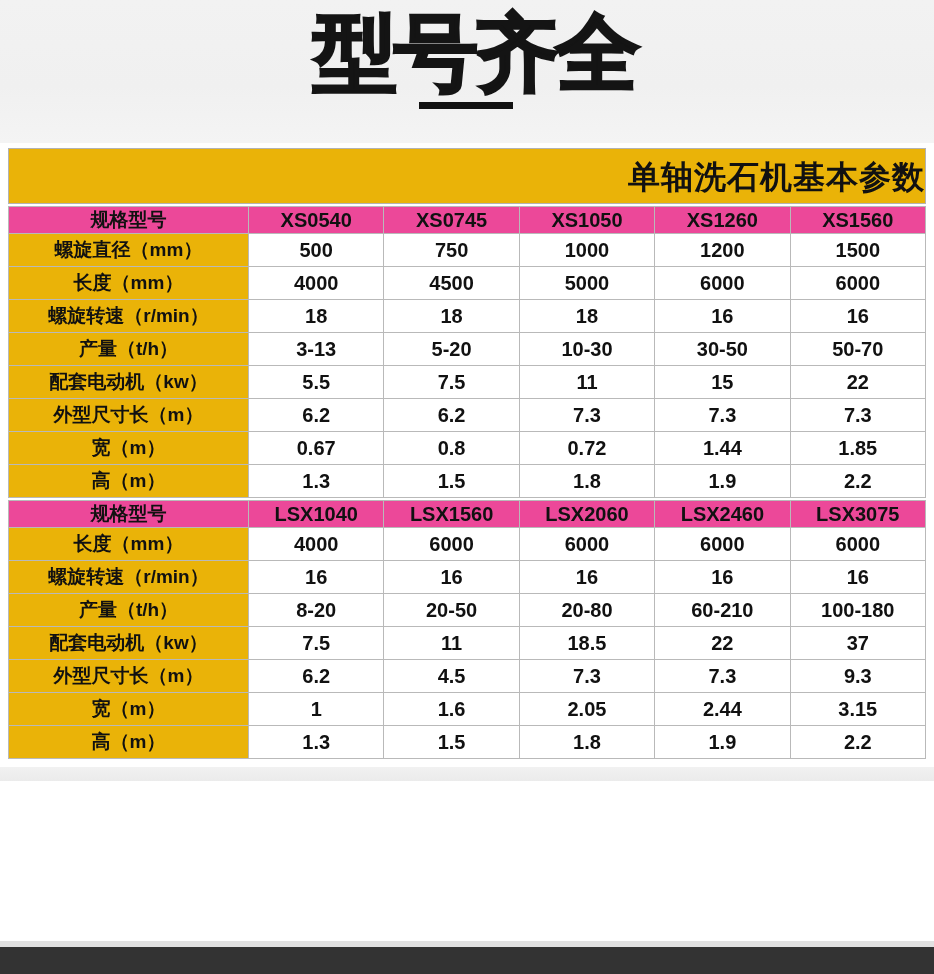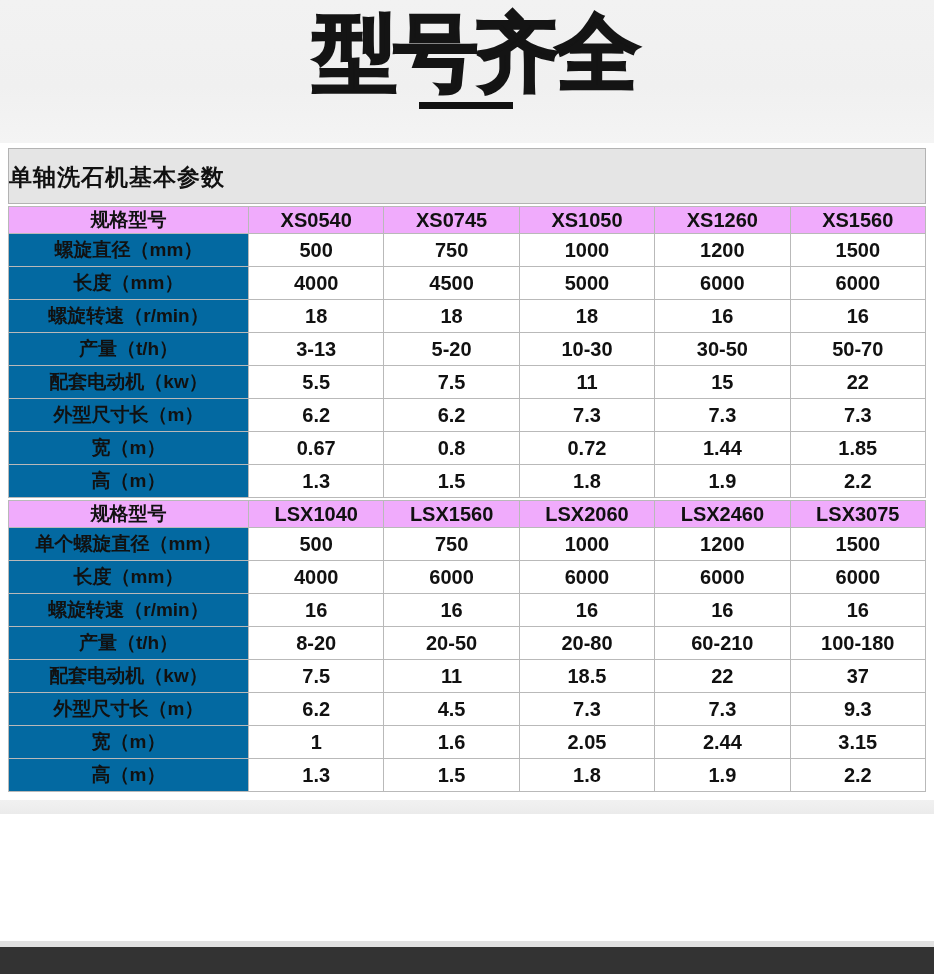--- a/index.html
+++ b/index.html
@@ -33,45 +33,45 @@
     width: 94px; height: 7px;
     background: #121212;
     margin: 2px auto 0;
     transform: translateX(-9px);
   }
 
   
   .tables { padding: 3px 8px 0 8px; }
   .table-title {
     height: 56px; line-height: 56px;
-    background: #e5e5e5;
+    background: #eab308;
     border: 1px solid #b3b3b3;
-    text-align: left;
-    font-size: 23px; font-weight: bold; color: #111;
+    text-align: right;
+    font-size: 32px; font-weight: bold; color: #111;
     letter-spacing: 1px;
   }
   .table-title.t2 { height: 60px; line-height: 60px; }
   .spec-table {
     width: 100%;
     border-collapse: collapse;
     table-layout: fixed;
     margin-top: 2px;
     background: #ffffff;
   }
   .spec-table td {
     border: 1px solid #b9b9b9;
     text-align: center;
     vertical-align: middle;
     height: 33px;
     font-size: 20px;
     font-weight: bold;
     color: #111;
   }
-  .spec-table tr.header-row td { height: 18px; background: #f0abfc; }
-  .spec-table td.label-cell { background: #0369a1; font-size: 19px; }
+  .spec-table tr.header-row td { height: 18px; background: #ec4899; }
+  .spec-table td.label-cell { background: #eab308; font-size: 19px; }
   .spec-table td.value-cell { background: #ffffff; }
 
   
   .below-band {
     margin-top: 8px;
     height: 14px;
     background: linear-gradient(180deg, #f1f1f1, #ebebeb);
   }
   .footer { position: absolute; left: 0; bottom: 0; width: 100%; }
   .footer-strip { height: 6px; background: #e1e1e1; }
@@ -190,28 +190,20 @@
         <tbody>
             <tr class="header-row">
               <td class="label-cell">规格型号</td>
               <td class="model-cell">LSX1040</td>
               <td class="model-cell">LSX1560</td>
               <td class="model-cell">LSX2060</td>
               <td class="model-cell">LSX2460</td>
               <td class="model-cell">LSX3075</td>
             </tr>
             <tr>
-              <td class="label-cell">单个螺旋直径（mm）</td>
-              <td class="value-cell">500</td>
-              <td class="value-cell">750</td>
-              <td class="value-cell">1000</td>
-              <td class="value-cell">1200</td>
-              <td class="value-cell">1500</td>
-            </tr>
-            <tr>
               <td class="label-cell">长度（mm）</td>
               <td class="value-cell">4000</td>
               <td class="value-cell">6000</td>
               <td class="value-cell">6000</td>
               <td class="value-cell">6000</td>
               <td class="value-cell">6000</td>
             </tr>
             <tr>
               <td class="label-cell">螺旋转速（r/min）</td>
               <td class="value-cell">16</td>

